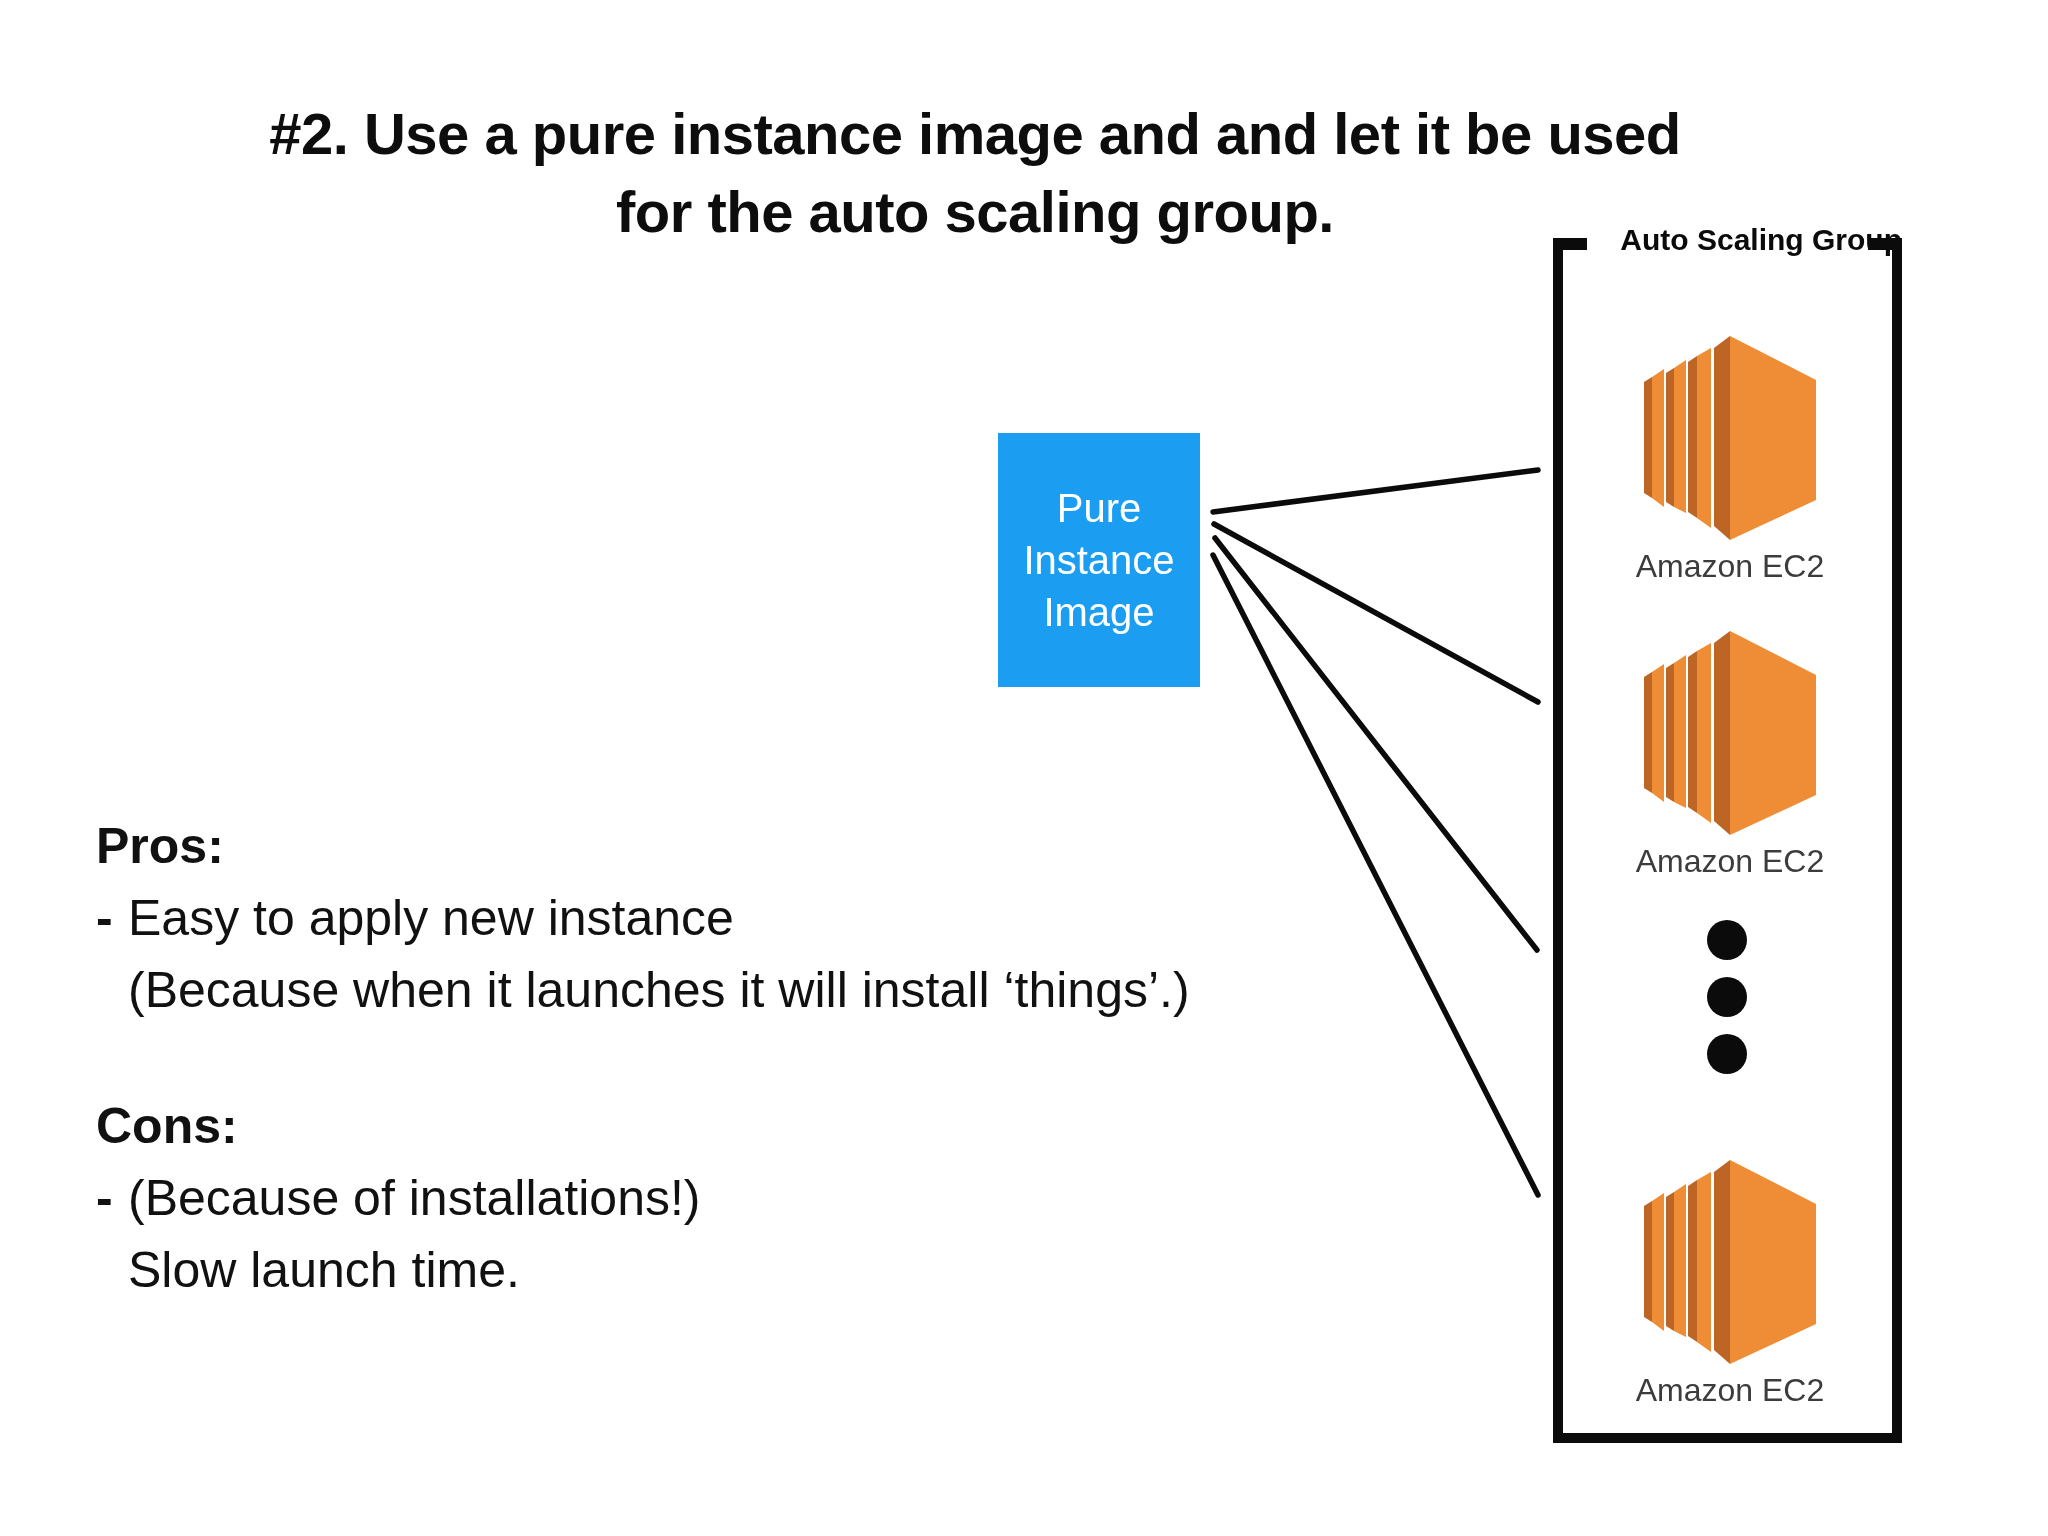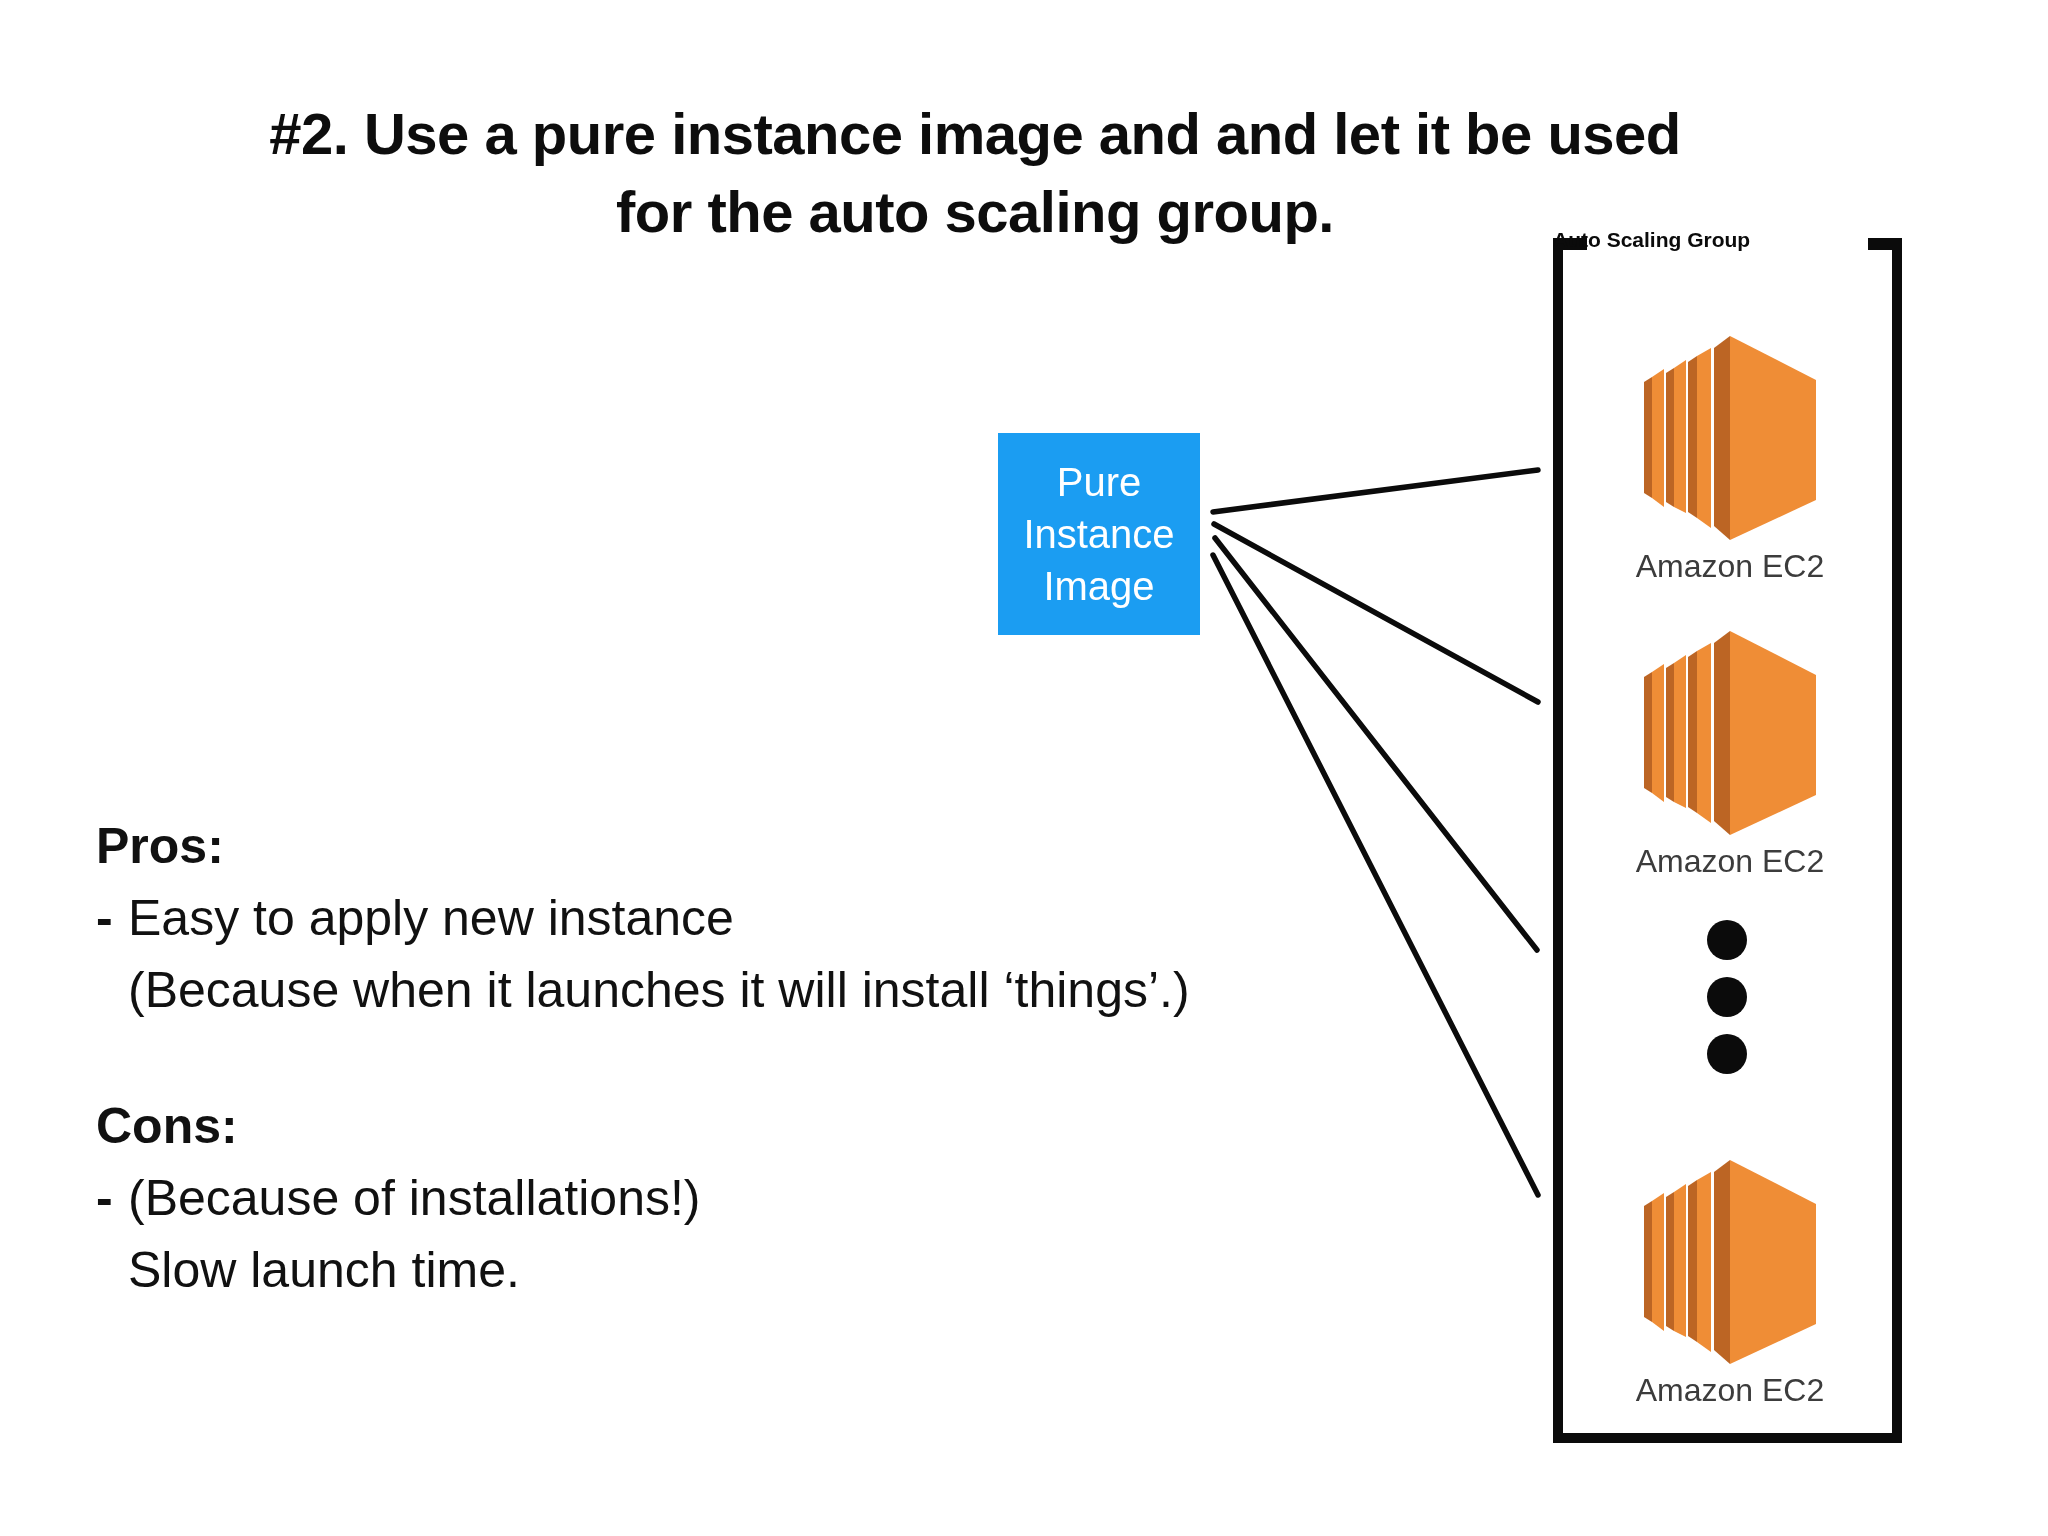--- a/index.html
+++ b/index.html
@@ -29,21 +29,21 @@
   .side-section.pros { top:810px; }
   .side-section.cons { top:1090px; }
   .side-heading { font-weight:bold; }
   .bullet-row { display:flex; align-items:flex-start; }
   .bullet-dash { width:32px; flex:0 0 32px; font-weight:bold; }
   .bullet-text { }
 
   
   .pure-box {
     position:absolute;
-    left:998px; top:433px; width:202px; height:202px;
+    left:998px; top:433px; width:202px; height:254px;
     background:#1b9df2;
     display:flex; flex-direction:column;
     align-items:center; justify-content:center;
     text-align:center;
     color:#ffffff;
     font-size:40px; line-height:52px;
   }
 
   
   .connector-overlay {
@@ -56,22 +56,22 @@
   .asg-box { position:absolute; left:1553px; top:238px; width:349px; height:1205px; }
   .asg-wall { position:absolute; background:#0b0b0b; }
   .asg-wall.left   { left:0; top:0; width:10px; height:100%; }
   .asg-wall.right  { right:0; top:0; width:10px; height:100%; }
   .asg-wall.bottom { left:0; bottom:0; width:100%; height:10px; }
   .asg-stub { position:absolute; top:0; width:34px; height:12px; background:#0b0b0b; }
   .asg-stub.tl { left:0; }
   .asg-stub.tr { right:0; }
   .asg-label {
     position:absolute; left:0; top:-14px; width:100%;
-    text-align:left;
-    font-size:21px; font-weight:bold; color:#0b0b0b;
+    text-align:right;
+    font-size:30px; font-weight:bold; color:#0b0b0b;
     line-height:32px;
   }
 
   
   .ec2-instance {
     position:absolute; left:1620px; width:220px;
     display:flex; flex-direction:column; align-items:center;
   }
   .ec2-instance.i1 { top:336px; }
   .ec2-instance.i2 { top:631px; }

